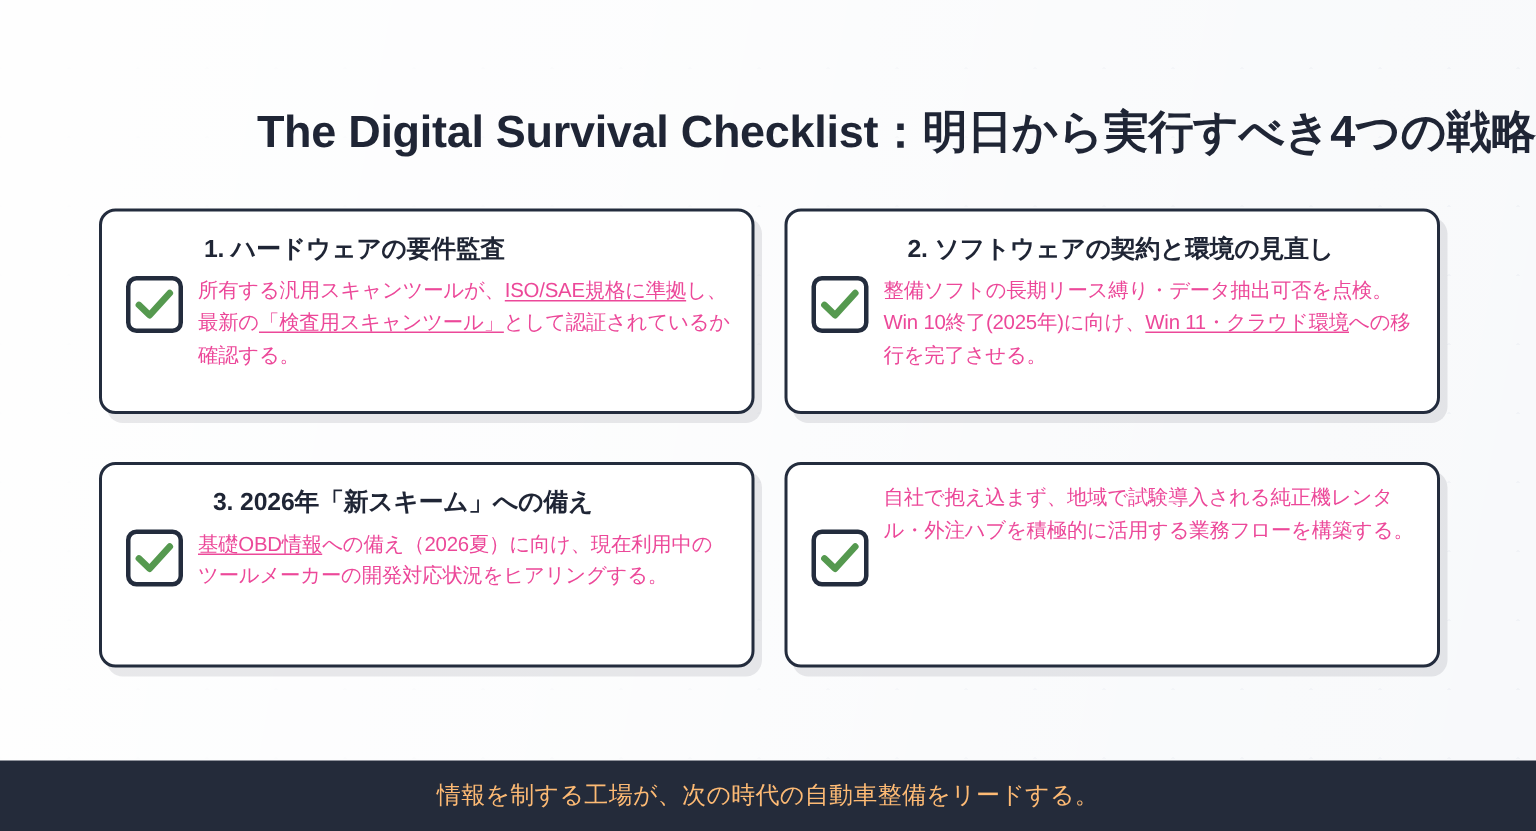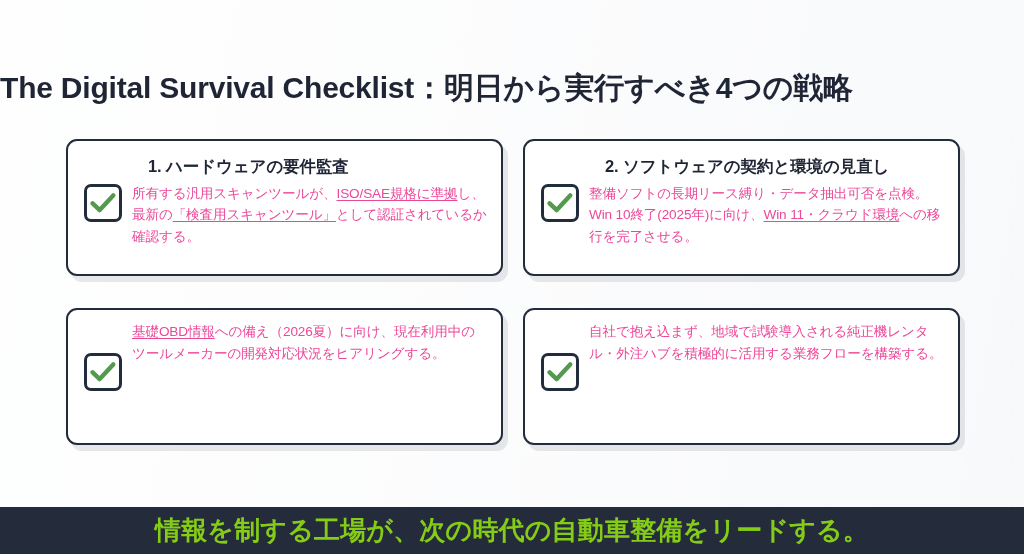--- a/index.html
+++ b/index.html
@@ -39,21 +39,21 @@
     pointer-events: none;
   }
   .stage > * { position: relative; z-index: 1; }
 
   
   .page-title {
     position: absolute;
     top: 48px;
     left: 0;
     width: 1024px;
-    text-align: left;
+    text-align: right;
     font-size: 30px;
     font-weight: 700;
     letter-spacing: -0.2px;
     color: #1f2535;
     white-space: nowrap;
   }
 
   
   .card-grid {
     position: absolute;
@@ -121,41 +121,41 @@
     color: #ec4899;
     letter-spacing: -0.15px;
   }
   .card-text u {
     text-decoration: underline;
     text-decoration-thickness: 1px;
     text-underline-offset: 2px;
   }
 
   
-  .card--1 .card-heading { margin-left: 16px; }
+  .card--1 .card-heading { margin-left: 4px; }
   .card--2 .card-heading { margin-left: 16px; }
   .card--3 .card-heading { margin-left: 10px; }
   .card--4 .card-heading { margin-left: 4px; }
 
   
   .banner {
     position: absolute;
     left: 0;
     bottom: 0;
     width: 1024px;
     height: 47px;
     background: #242b3a;
     display: flex;
     align-items: center;
     justify-content: center;
   }
   .banner-text {
-    color: #84cc16;
-    font-size: 26px;
-    font-weight: 700;
+    color: #fdba74;
+    font-size: 16px;
+    font-weight: 400;
     letter-spacing: 0.2px;
     white-space: nowrap;
   }
 </style>
 </head>
 <body>
 
 <div class="stage">
 
   <h1 class="page-title">The Digital Survival Checklist：明日から実行すべき4つの戦略</h1>
@@ -198,20 +198,21 @@
       <div class="check-wrap">
         <div class="checkbox">
           <span>
             <svg width="26" height="22" viewBox="0 0 26 22" aria-hidden="true">
               <path d="M2.6 11.3 L9.7 18.1 L23.2 3.4" fill="none" stroke="#55994f" stroke-width="4.4" stroke-linecap="round" stroke-linejoin="round"></path>
             </svg>
           </span>
         </div>
       </div>
       <div class="card-body">
+        <div class="card-heading">3. 2026年「新スキーム」への備え</div>
         <div class="card-text"><u>基礎OBD情報</u><span>への備え（2026夏）に向け、現在利用中のツールメーカーの開発対応状況をヒアリングする。</span></div>
       </div>
     </div>
 
     <div class="card card--4">
       <div class="check-wrap">
         <div class="checkbox">
           <span>
             <svg width="26" height="22" viewBox="0 0 26 22" aria-hidden="true">
               <path d="M2.6 11.3 L9.7 18.1 L23.2 3.4" fill="none" stroke="#55994f" stroke-width="4.4" stroke-linecap="round" stroke-linejoin="round"></path>

